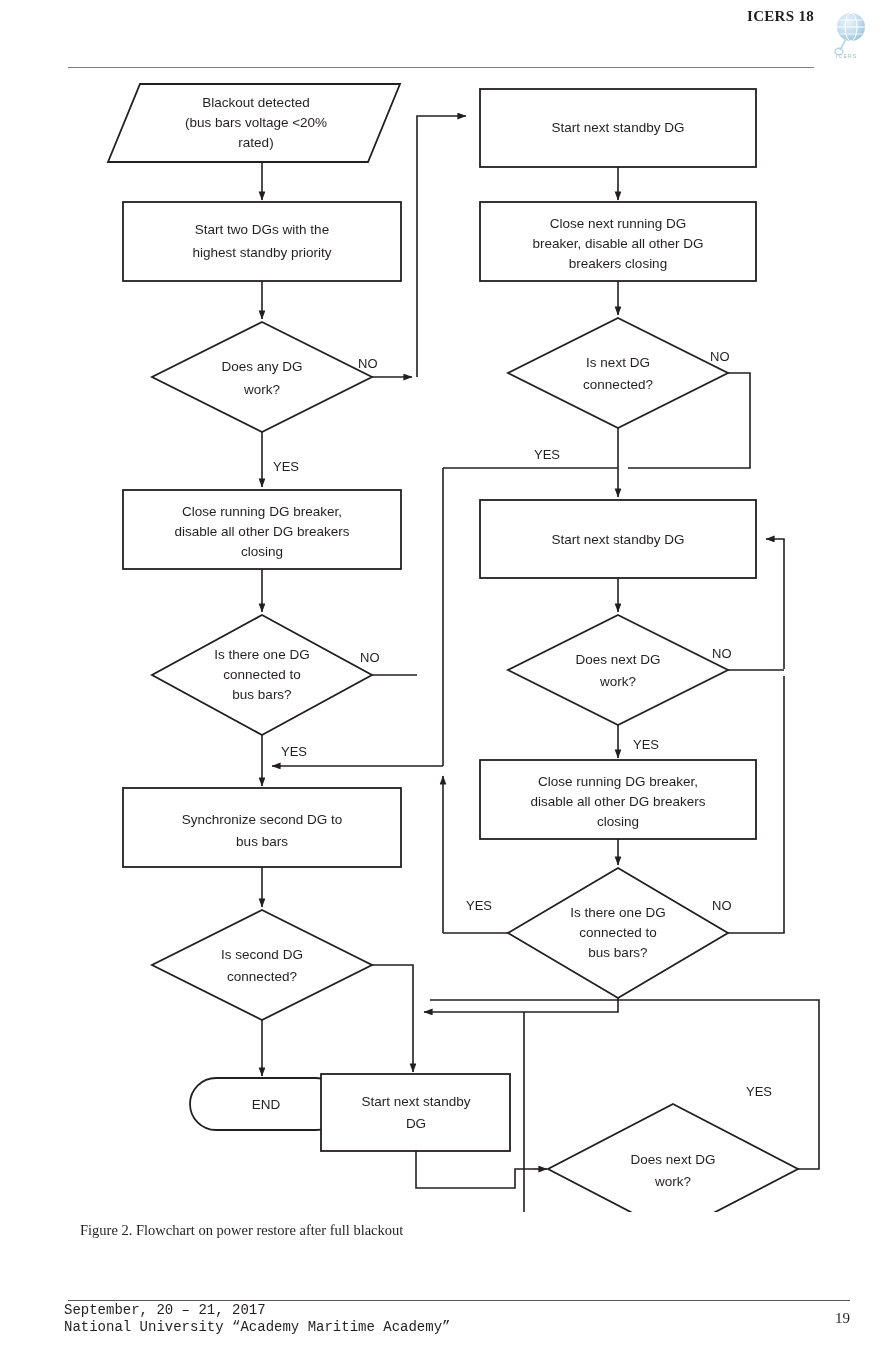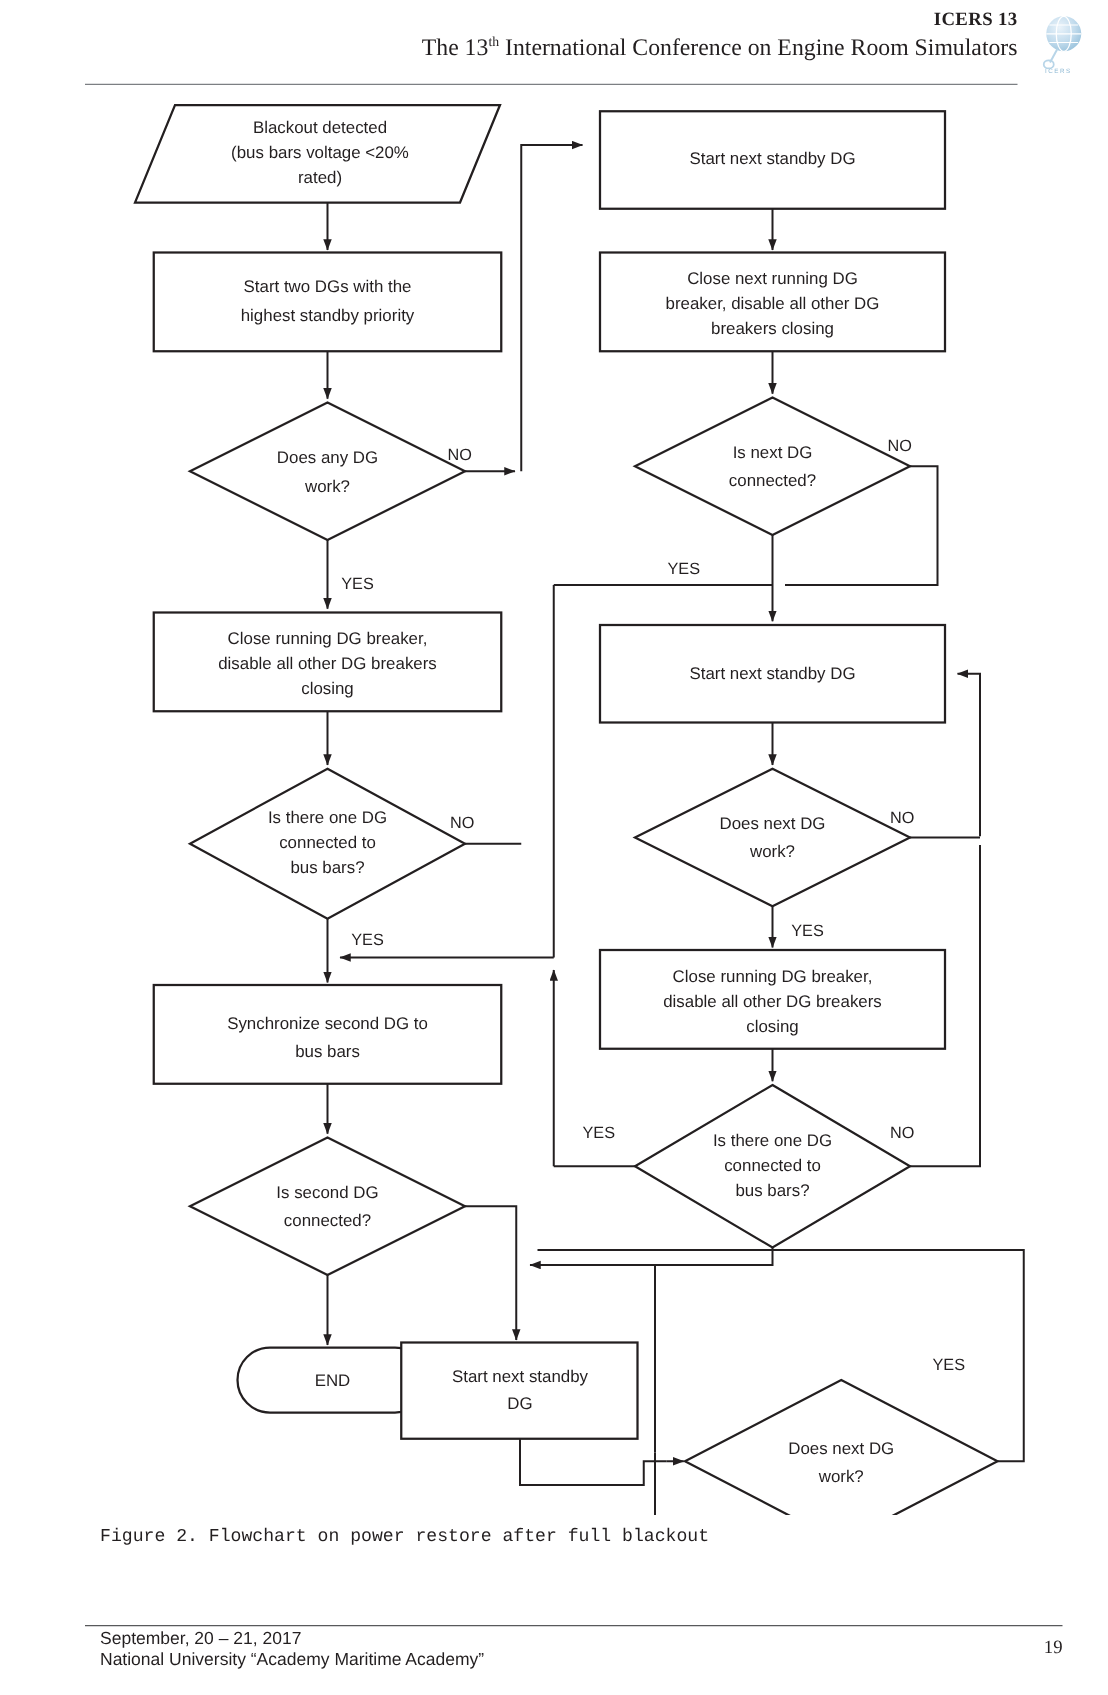--- a/index.html
+++ b/index.html
@@ -18,39 +18,38 @@
 
   
   #flowchart-svg{position:absolute;left:0;top:72px;}
   .fc-shape{fill:#ffffff;stroke:#231f20;stroke-width:1.8;}
   .fc-line{fill:none;stroke:#231f20;stroke-width:1.6;}
   .fc-text{font-family:"Liberation Sans",sans-serif;font-size:13.5px;fill:#231f20;
            text-anchor:middle;dominant-baseline:middle;}
   .fc-label{font-family:"Liberation Sans",sans-serif;font-size:13px;fill:#231f20;}
 
   
-  #figure-caption{position:absolute;left:80px;top:1222px;font-family:Liberation Mono, monospace;
+  #figure-caption{position:absolute;left:80px;top:1222px;font-family:Liberation Serif, serif;
       font-size:14.5px;}
   #footer-rule{position:absolute;left:68px;top:1300px;width:782px;height:0;
       border-top:1.4px solid #58595b;}
-  #footer-left{position:absolute;left:80px;top:1302px;font-family:Liberation Sans, sans-serif;
+  #footer-left{position:absolute;left:64px;top:1302px;font-family:Liberation Mono, monospace;
       font-size:14px;line-height:17px;}
   #page-number{position:absolute;right:36px;top:1310px;font-family:"Liberation Serif",serif;
       font-size:15px;}
 
   
   #watermark{position:absolute;left:0;top:1225px;width:886px;height:131px;
       pointer-events:none;}
 </style>
 </head>
 <body>
 
 <div id="page-header">
-  <div id="hdr-conf-line">ICERS 13</div>
-  <div id="hdr-title-line"><span>The 13</span><sup>th</sup><span> International Conference on Engine Room Simulators</span></div>
+  <div id="hdr-conf-line">ICERS 18</div>
 
   <svg id="hdr-logo" viewBox="0 0 48 50">
     <defs>
       <radialGradient id="gl" cx="38%" cy="32%" r="72%">
         <stop offset="0%" stop-color="#eaf3fa"></stop>
           <stop offset="60%" stop-color="#c3dced"></stop>
         <stop offset="100%" stop-color="#9cc4dd"></stop>
       </radialGradient>
     </defs>
     <circle cx="27" cy="17" r="14" fill="url(#gl)"></circle>

